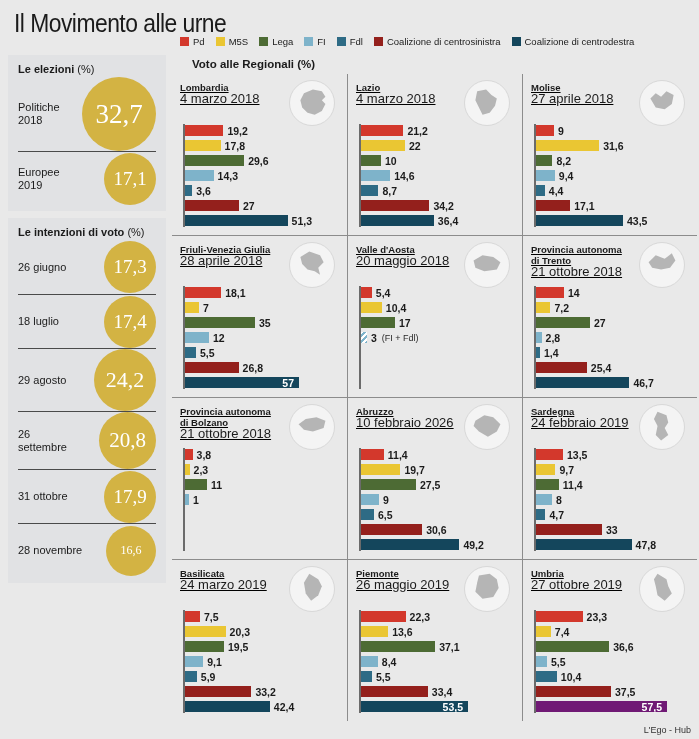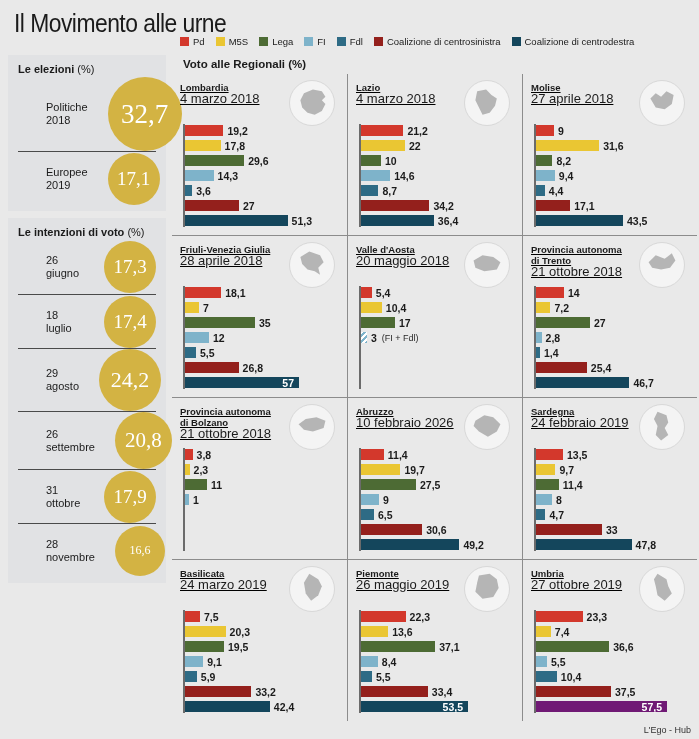--- a/index.html
+++ b/index.html
@@ -42,35 +42,35 @@
   .panel-title .light { font-weight: normal; }
   .stat-row {
     position: relative;
     display: flex; align-items: center;
     min-height: 54px;
     border-top: 1px solid #4a4a4a;
   }
   .stat-row:first-of-type { border-top: none; }
   .stat-label {
     font-size: 11px; color: #1b1b1b; line-height: 13px;
-    flex: 1; padding-right: 20px; margin-left: 28px;
+    flex: 1; padding-right: 20px;
   }
   .bubble {
     border-radius: 50%;
     background: #d3b343;
     color: #ffffff;
     display: flex; align-items: center; justify-content: center;
     font-weight: 400;
     font-family: "Liberation Serif", serif;
     flex: none;
   }
 
   
   .grid-title {
-    position: absolute; left: 183px; top: 58px;
+    position: absolute; left: 192px; top: 58px;
     font-size: 11.5px; font-weight: bold; color: #1b1b1b;
   }
   .grid { position: absolute; left: 172px; top: 74px; width: 527px; }
   .grid-row { display: flex; }
   .cell {
     width: 175px;
     padding: 8px 6px 6px 8px;
     position: relative;
   }
   .cell.sep-top { border-top: 1px solid #8c8c8c; }

